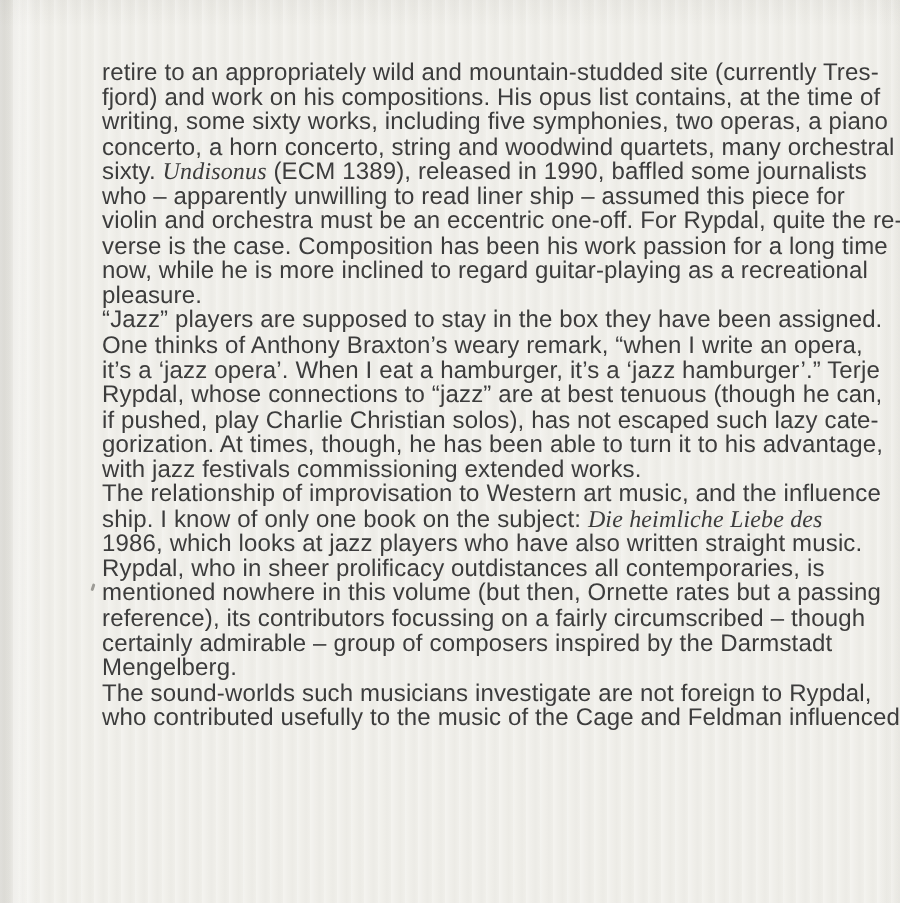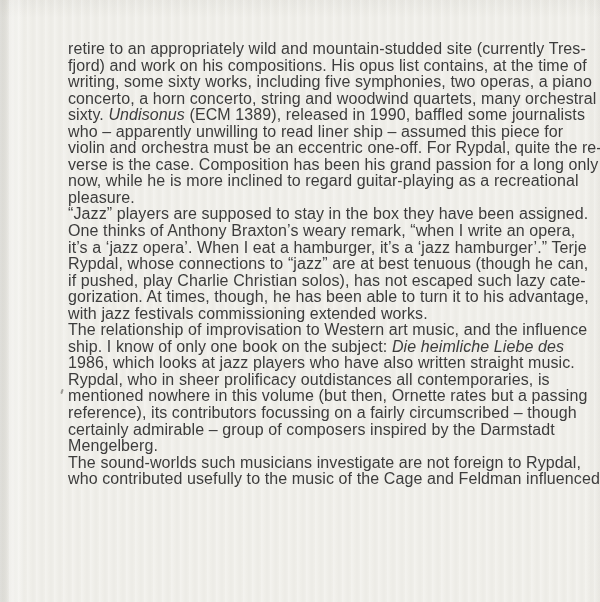--- a/index.html
+++ b/index.html
@@ -44,20 +44,21 @@
     color: #3c3c3c;
     font-size: 16px;
     line-height: 16.55px;
     letter-spacing: 0.1px;
   }
   .line {
     white-space: pre;
   }
   .italic {
     font-style: italic;
+    font-family: Liberation Serif, serif;
   }
   .scan-mark {
     position: absolute;
     left: 61px;
     top: 389px;
     width: 2px;
     height: 5px;
     background: rgba(90,88,82,0.55);
     transform: rotate(18deg);
     border-radius: 1px;
@@ -68,21 +69,21 @@
 
 <div class="paper">
   <div class="text-block">
       <div class="line"><span>retire to an appropriately wild and mountain-studded site (currently Tres-</span></div>
       <div class="line"><span>fjord) and work on his compositions. His opus list contains, at the time of</span></div>
       <div class="line"><span>writing, some sixty works, including five symphonies, two operas, a piano</span></div>
       <div class="line"><span>concerto, a horn concerto, string and woodwind quartets, many orchestral</span></div>
       <div class="line"><span>sixty. </span><span class="italic">Undisonus</span><span> (ECM 1389), released in 1990, baffled some journalists</span></div>
       <div class="line"><span>who – apparently unwilling to read liner ship – assumed this piece for</span></div>
       <div class="line"><span>violin and orchestra must be an eccentric one-off. For Rypdal, quite the re-</span></div>
-      <div class="line"><span>verse is the case. Composition has been his grand passion for a long only</span></div>
+      <div class="line"><span>verse is the case. Composition has been his work passion for a long time</span></div>
       <div class="line"><span>now, while he is more inclined to regard guitar-playing as a recreational</span></div>
       <div class="line"><span>pleasure.</span></div>
       <div class="line"><span>“Jazz” players are supposed to stay in the box they have been assigned.</span></div>
       <div class="line"><span>One thinks of Anthony Braxton’s weary remark, “when I write an opera,</span></div>
       <div class="line"><span>it’s a ‘jazz opera’. When I eat a hamburger, it’s a ‘jazz hamburger’.” Terje</span></div>
       <div class="line"><span>Rypdal, whose connections to “jazz” are at best tenuous (though he can,</span></div>
       <div class="line"><span>if pushed, play Charlie Christian solos), has not escaped such lazy cate-</span></div>
       <div class="line"><span>gorization. At times, though, he has been able to turn it to his advantage,</span></div>
       <div class="line"><span>with jazz festivals commissioning extended works.</span></div>
       <div class="line"><span>The relationship of improvisation to Western art music, and the influence</span></div>

